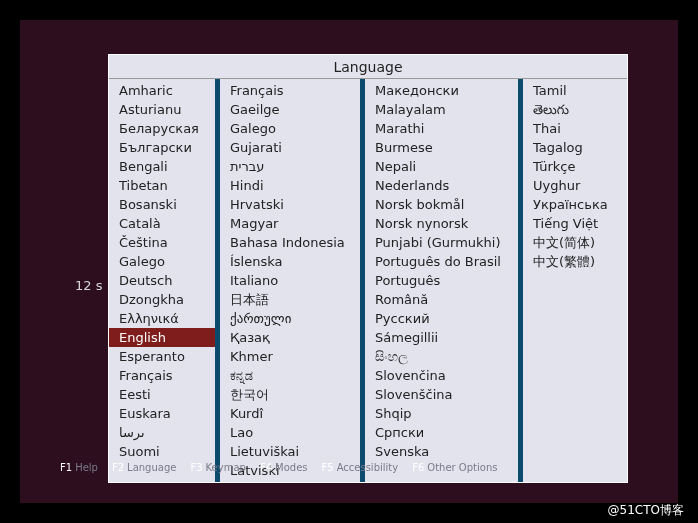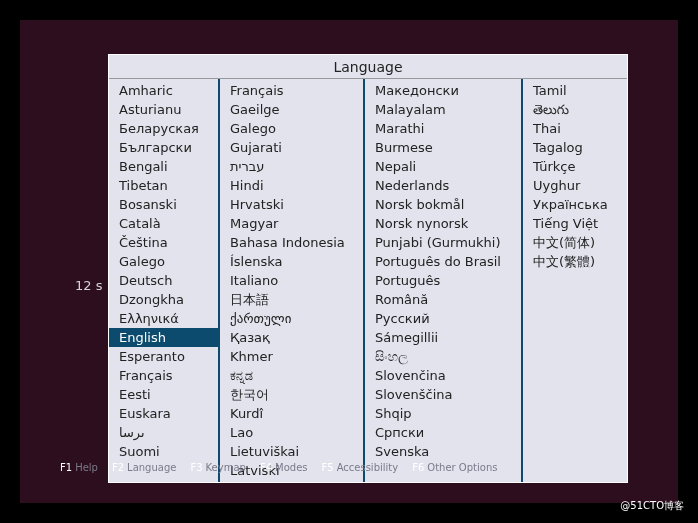--- a/index.html
+++ b/index.html
@@ -2,32 +2,32 @@
 <html><head>
 <meta charset="utf-8">
 <style>
   * { box-sizing: border-box; margin: 0; padding: 0; }
   html, body { width: 698px; height: 523px; background: #000; font-family: "DejaVu Sans", Arial, sans-serif; overflow: hidden; }
   .screen { position: absolute; left: 20px; top: 20px; width: 658px; height: 483px; background: #2c0e1f; }
   .countdown { position: absolute; left: 55px; top: 258px; color: #d6d6d6; font-size: 13px; }
   .panel { position: absolute; left: 88px; top: 34px; width: 520px; background: #e3e3ee; border: 1px solid #fff; }
   .panel-title { text-align: center; font-size: 14px; color: #222; padding: 4px 0 3px; border-bottom: 1px solid #999; }
   .cols { display: flex; }
-  .col { border-right: 2px solid #0c4a6e; padding: 2px 0; }
+  .col { border-right: 5px solid #0c4a6e; padding: 2px 0; }
   .col:last-child { border-right: none; }
   .col0 { width: 111px; }
   .col1 { width: 145px; }
   .col2 { width: 158px; }
   .col3 { flex: 1; }
   .item { font-size: 13px; color: #222; padding: 1px 8px 1px 10px; line-height: 17px; white-space: nowrap; cursor: pointer; }
-  .item.selected { background: #0c4a6e; color: #fff; }
+  .item.selected { background: #7f1d1d; color: #fff; }
   .footer { position: absolute; left: 40px; bottom: 30px; display: flex; gap: 14px; font-size: 10px; }
   .fkey { color: #fff; }
   .flabel { color: #7a7a8a; margin-left: 3px; }
-  .watermark { position: absolute; right: 14px; bottom: 10px; color: #fff; font-size: 10px; font-weight: 500; }
+  .watermark { position: absolute; right: 14px; bottom: 4px; color: #fff; font-size: 12px; font-weight: 500; }
 </style>
 </head>
 <body>
 
 <div class="screen">
   <div class="countdown">12 s</div>
 
   <div class="panel">
     <div class="panel-title">Language</div>
     <div class="cols" id="cols">

